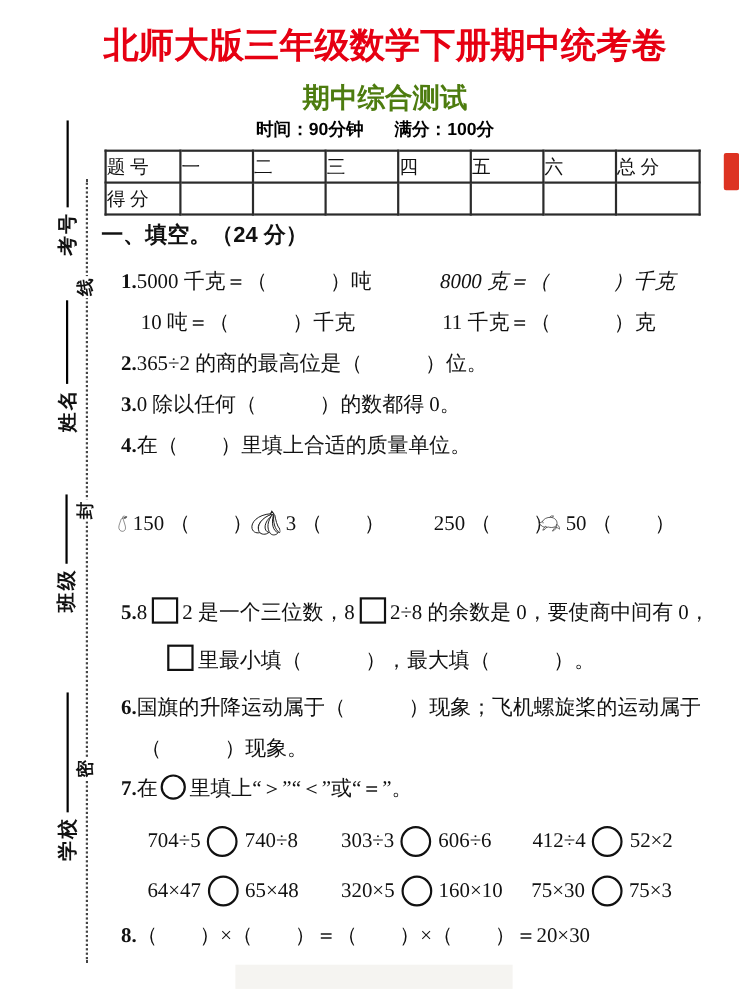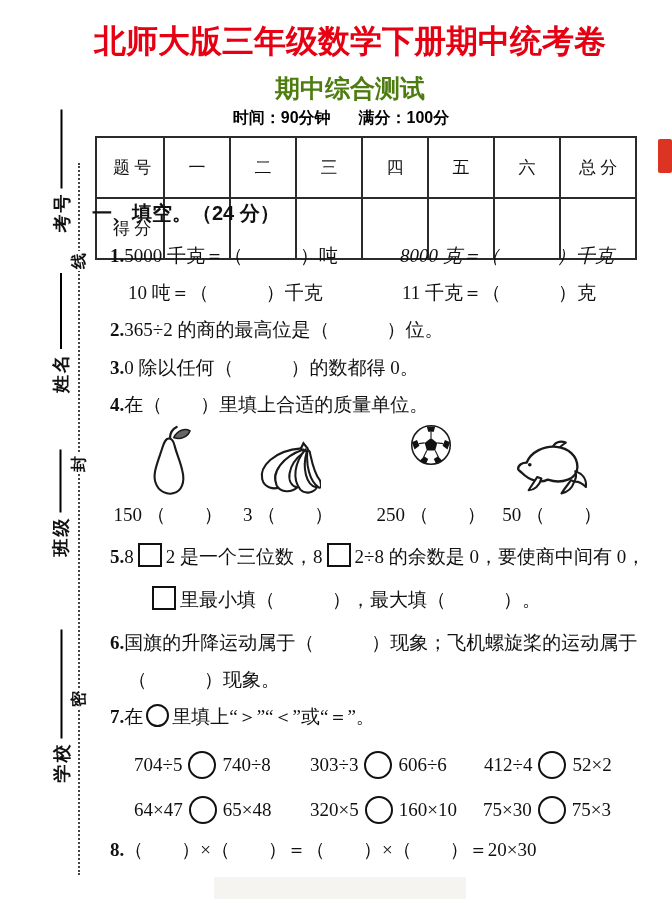--- a/index.html
+++ b/index.html
@@ -18,37 +18,37 @@
   .title{position:absolute;left:56px;top:20px;width:588px;text-align:center;
       font-family:"Liberation Sans",sans-serif;font-weight:bold;font-size:32px;color:#e60012;}
   .subtitle{position:absolute;left:56px;top:72px;width:588px;text-align:center;
       font-family:"Liberation Sans",sans-serif;font-weight:bold;font-size:25px;color:#4d7c0f;}
   .info{position:absolute;left:56px;top:108px;width:570px;text-align:center;
       font-family:"Liberation Sans",sans-serif;font-weight:bold;font-size:16px;color:#000;}
   .info span{margin:0 14px;white-space:pre;}
   
   table.score{position:absolute;left:95px;top:136px;width:540px;border-collapse:collapse;
       table-layout:fixed;font-size:17px;}
-  table.score td{border:2px solid #2b2b2b;height:27px;text-align:center;white-space:pre;padding:16px;}
+  table.score td{border:2px solid #2b2b2b;height:27px;white-space:pre;padding:0;}
   
   .row{position:absolute;left:0;width:672px;height:28px;}
   .at{position:absolute;top:0;white-space:pre;font-size:19px;}
   .qn{font-weight:bold;}
   .sec-h{position:absolute;left:92px;top:200px;font-family:"Liberation Sans",sans-serif;
       font-weight:bold;font-size:20px;white-space:pre;}
   .sq{display:inline-block;width:20px;height:20px;border:2px solid #111;
       vertical-align:-4px;margin:0 4px;background:#fff;}
   .circ-s{display:inline-block;width:19px;height:19px;border:2px solid #111;border-radius:50%;
       vertical-align:-4px;margin:0 3px;background:#fff;}
   .cmp{position:absolute;top:0;display:flex;align-items:center;gap:6px;height:27px;
       font-size:19px;white-space:pre;}
   .circ{width:24px;height:24px;border:2px solid #111;border-radius:50%;flex:none;background:#fff;}
   
-  .fig{position:absolute;width:124px;height:104px;display:flex;flex-direction:column;
-      align-items:center;justify-content:flex-end;gap:5px;}
+  .fig{position:absolute;width:124px;height:104px;display:flex;flex-direction:row;
+      align-items:center;justify-content:center;gap:5px;}
   .fig-label{font-size:19px;white-space:pre;}
   .fig svg{display:block;}
   
   .red-mark{position:absolute;left:658px;top:139px;width:14px;height:34px;
       background:#dd3322;border-radius:2px;}
   .smudge{position:absolute;left:214px;top:877px;width:252px;height:22px;background:#f5f4f1;}
 </style>
 </head>
 <body>
 

